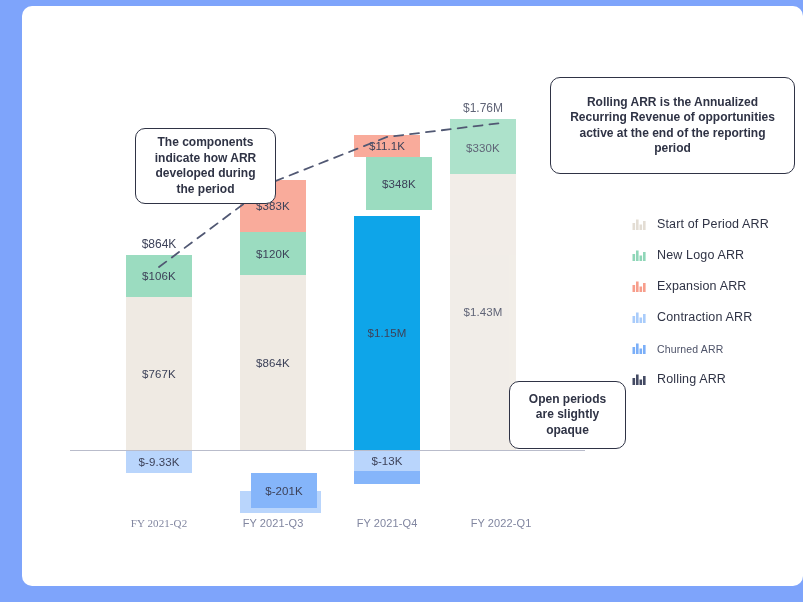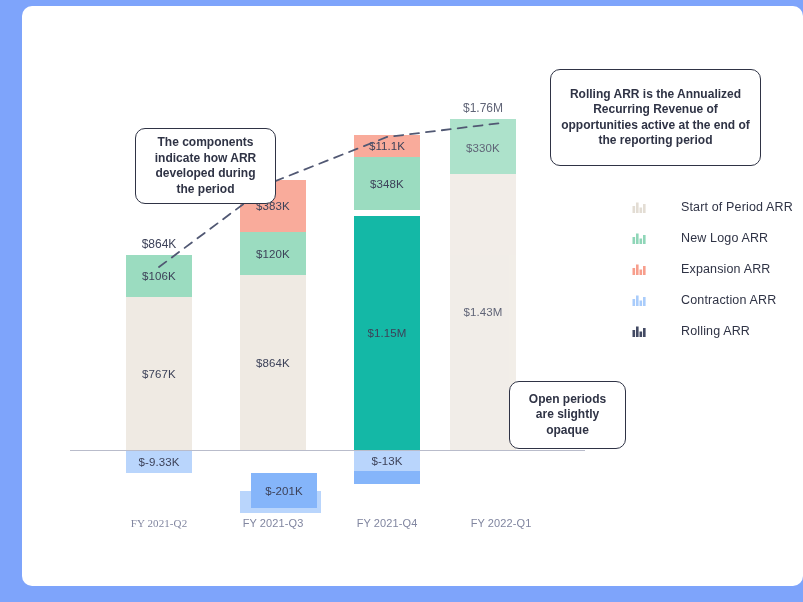--- a/index.html
+++ b/index.html
@@ -67,23 +67,22 @@
     letter-spacing:.1px;
   }
   
   #legend{
     position:absolute;
     left:610px;top:194px;
     width:165px;
   }
   .legend-row{
     display:flex;
-    align-items:flex-start;
+    align-items:flex-end;
     height:31px;
-    gap:24px;
   }
   .legend-icon{
     width:14px;height:14px;
     margin-right:11px;
     flex:0 0 auto;
     display:block;
   }
   .legend-label{
     font-size:12.5px;
     color:#2f3345;
@@ -104,21 +103,21 @@
     font-size:12px;
     font-weight:bold;
     line-height:15.5px;
     text-align:center;
     box-sizing:border-box;
     display:flex;align-items:center;justify-content:center;
     padding:6px 9px;
     z-index:40;
   }
   #callout-components{left:113px;top:122px;width:141px;height:76px;}
-  #callout-rolling{left:528px;top:63px;width:211px;height:97px;}
+  #callout-rolling{left:528px;top:71px;width:245px;height:97px;}
   #callout-open{left:487px;top:375px;width:117px;height:68px;}
   svg.trend{position:absolute;left:0;top:0;width:781px;height:580px;pointer-events:none;z-index:20;}
 </style>
 </head>
 <body>
 
 <div id="app">
   <div id="card">
     <div id="plot">
 
@@ -163,25 +162,25 @@
           <span class="seg-label">$-201K</span>
         </div>
       </div>
 
       <div class="bar-group" style="left:332px;width:66px;height:580px;">
 
         <div class="seg" style="left:0;top:129px;width:66px;height:22px;background:#F9AB9B;">
           <span class="seg-label">$11.1K</span>
         </div>
 
-        <div class="seg" style="left:0;top:151px;width:66px;height:53px;background:#9BDCC0;">
+        <div class="seg" style="left:12px;top:151px;width:66px;height:53px;background:#9BDCC0;">
           <span class="seg-label">$348K</span>
         </div>
 
-        <div class="seg" style="left:0;top:210px;width:66px;height:234px;background:#14b8a6;">
+        <div class="seg" style="left:0;top:210px;width:66px;height:234px;background:#0ea5e9;">
           <span class="seg-label">$1.15M</span>
         </div>
 
         <div class="seg" style="left:0;top:445px;width:66px;height:20px;background:#B9D5FC;">
           <span class="seg-label">$-13K</span>
         </div>
 
         <div class="seg" style="left:0;top:465px;width:66px;height:13px;background:#85B5FA;"></div>
       </div>
 
@@ -242,20 +241,29 @@
         <div class="legend-row">
           <svg class="legend-icon" viewBox="0 0 14 14">
             <rect x="0.5" y="6" width="2.6" height="7" fill="#A9CCFB"></rect>
             <rect x="4" y="2.5" width="2.6" height="10.5" fill="#A9CCFB"></rect>
             <rect x="7.5" y="7.5" width="2.6" height="5.5" fill="#A9CCFB"></rect>
             <rect x="11" y="4" width="2.6" height="9" fill="#A9CCFB"></rect>
           </svg>
           <span class="legend-label">Contraction ARR</span>
         </div>
 
+        <div class="legend-row small">
+          <svg class="legend-icon" viewBox="0 0 14 14">
+            <rect x="0.5" y="6" width="2.6" height="7" fill="#7BAFF8"></rect>
+            <rect x="4" y="2.5" width="2.6" height="10.5" fill="#7BAFF8"></rect>
+            <rect x="7.5" y="7.5" width="2.6" height="5.5" fill="#7BAFF8"></rect>
+            <rect x="11" y="4" width="2.6" height="9" fill="#7BAFF8"></rect>
+          </svg>
+          <span class="legend-label">Churned ARR</span>
+        </div>
 
         <div class="legend-row">
           <svg class="legend-icon" viewBox="0 0 14 14">
             <rect x="0.5" y="6" width="2.6" height="7" fill="#434A63"></rect>
             <rect x="4" y="2.5" width="2.6" height="10.5" fill="#434A63"></rect>
             <rect x="7.5" y="7.5" width="2.6" height="5.5" fill="#434A63"></rect>
             <rect x="11" y="4" width="2.6" height="9" fill="#434A63"></rect>
           </svg>
           <span class="legend-label">Rolling ARR</span>
         </div>

